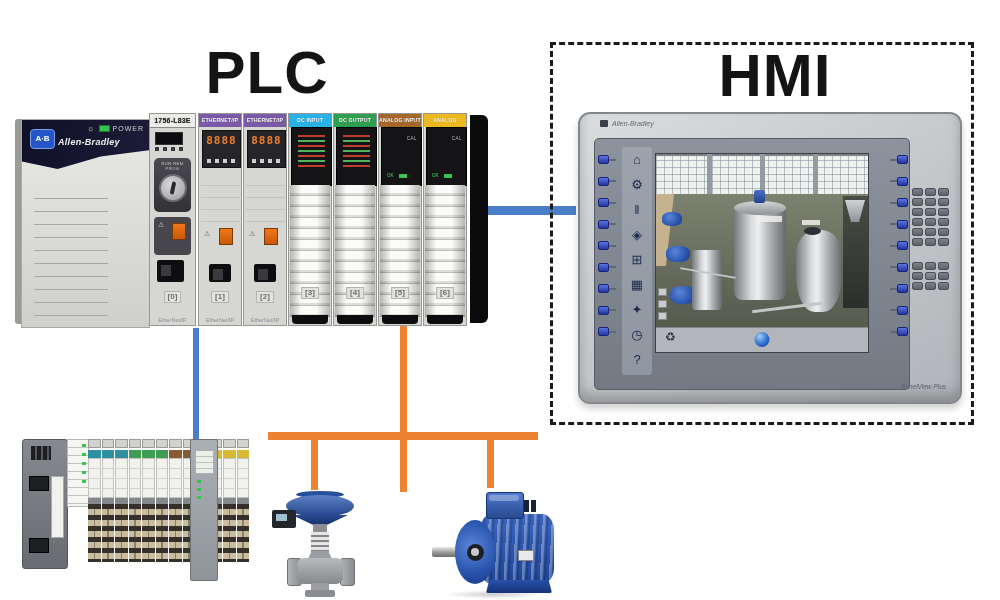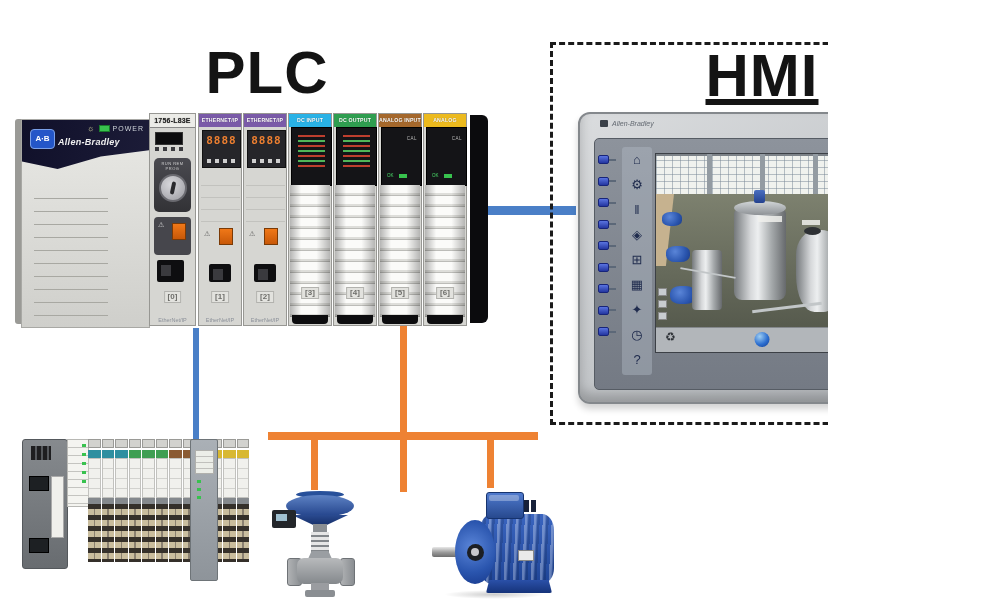--- a/index.html
+++ b/index.html
@@ -1,16 +1,16 @@
 <!DOCTYPE html>
 <html><head>
 <meta charset="utf-8">
 <style>
   html,body{margin:0;padding:0;background:#fff;}
-  #stage{position:relative;width:828px;height:600px;background:#fff;overflow:hidden;
+  #stage{position:relative;width:1000px;height:600px;background:#fff;overflow:hidden;
          font-family:"Liberation Sans",sans-serif;}
   
   .big-title{position:absolute;font-size:60px;font-weight:bold;color:#141414;text-align:center;letter-spacing:1px;}
   
   .line{position:absolute;z-index:1;}
   
   #rack{position:absolute;left:15px;top:113px;width:473px;height:217px;z-index:2;}
   #rack .left-edge{position:absolute;left:0;top:6px;width:7px;height:205px;background:#9a9a96;border-radius:3px 0 0 3px;}
   #psu{position:absolute;left:6px;top:6px;width:127px;height:207px;background:linear-gradient(180deg,#e9e9e5,#cfcfcb);border:1px solid #a8a8a4;}
   .psu-band{position:absolute;left:0;top:0;width:100%;height:52px;background:linear-gradient(100deg,#10102a,#1c1c38);
@@ -320,21 +320,21 @@
       </div>
       <div class="io-body"></div>
       <div class="slot-label" style="bottom:26px;">[6]</div>
       <div class="io-foot"></div>
     </div>
 
     <div class="endcap"></div>
   </div>
 
   <div id="hmi-box">
-    <div class="big-title" style="left:0;top:-4px;width:100%;text-decoration:underline;">HMI</div>
+    <div class="big-title" style="left:13px;top:-4px;width:100%;">HMI</div>
   </div>
 
   <div id="hmi-device">
     <div class="hmi-brandrow">
       <div class="hmi-logo"></div>
       <div class="hmi-brand">Allen-Bradley</div>
     </div>
     <div id="hmi-panel">
       <div class="fkeys fkeys-left">
           <div class="fkey-row"></div>

